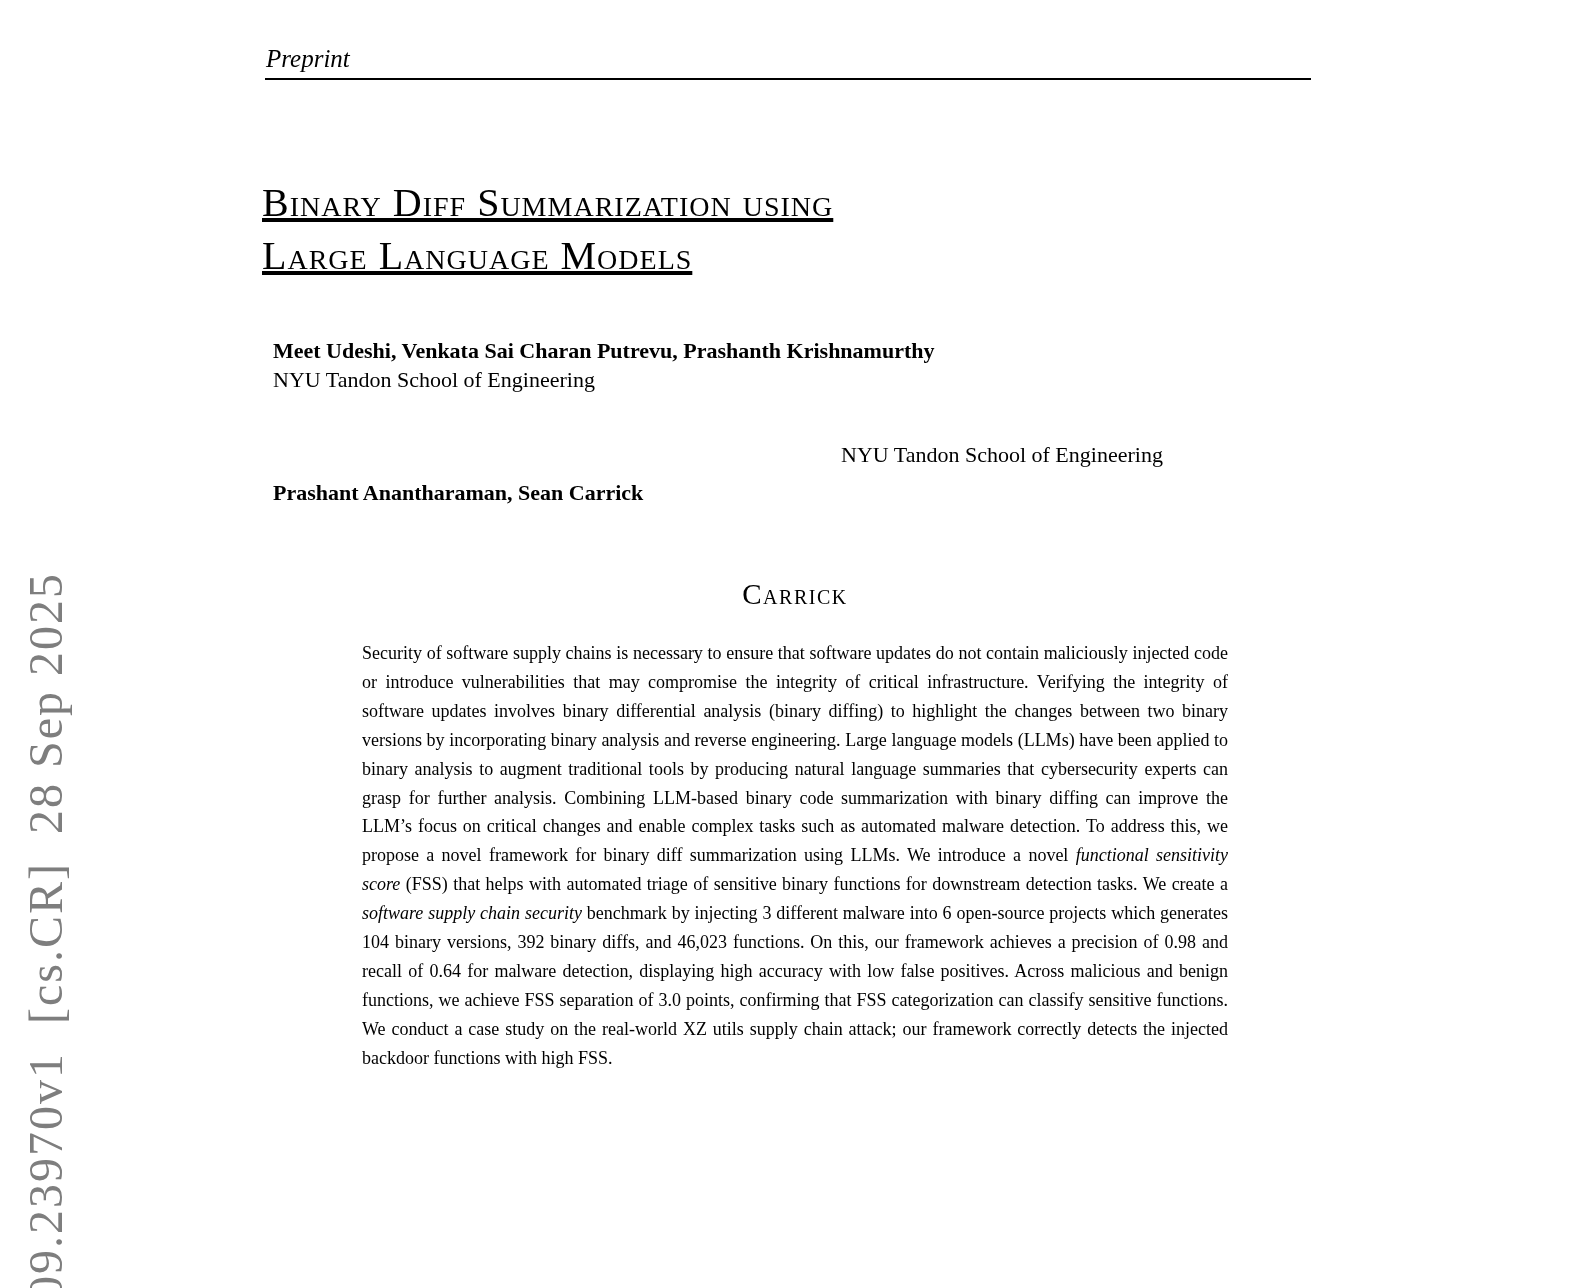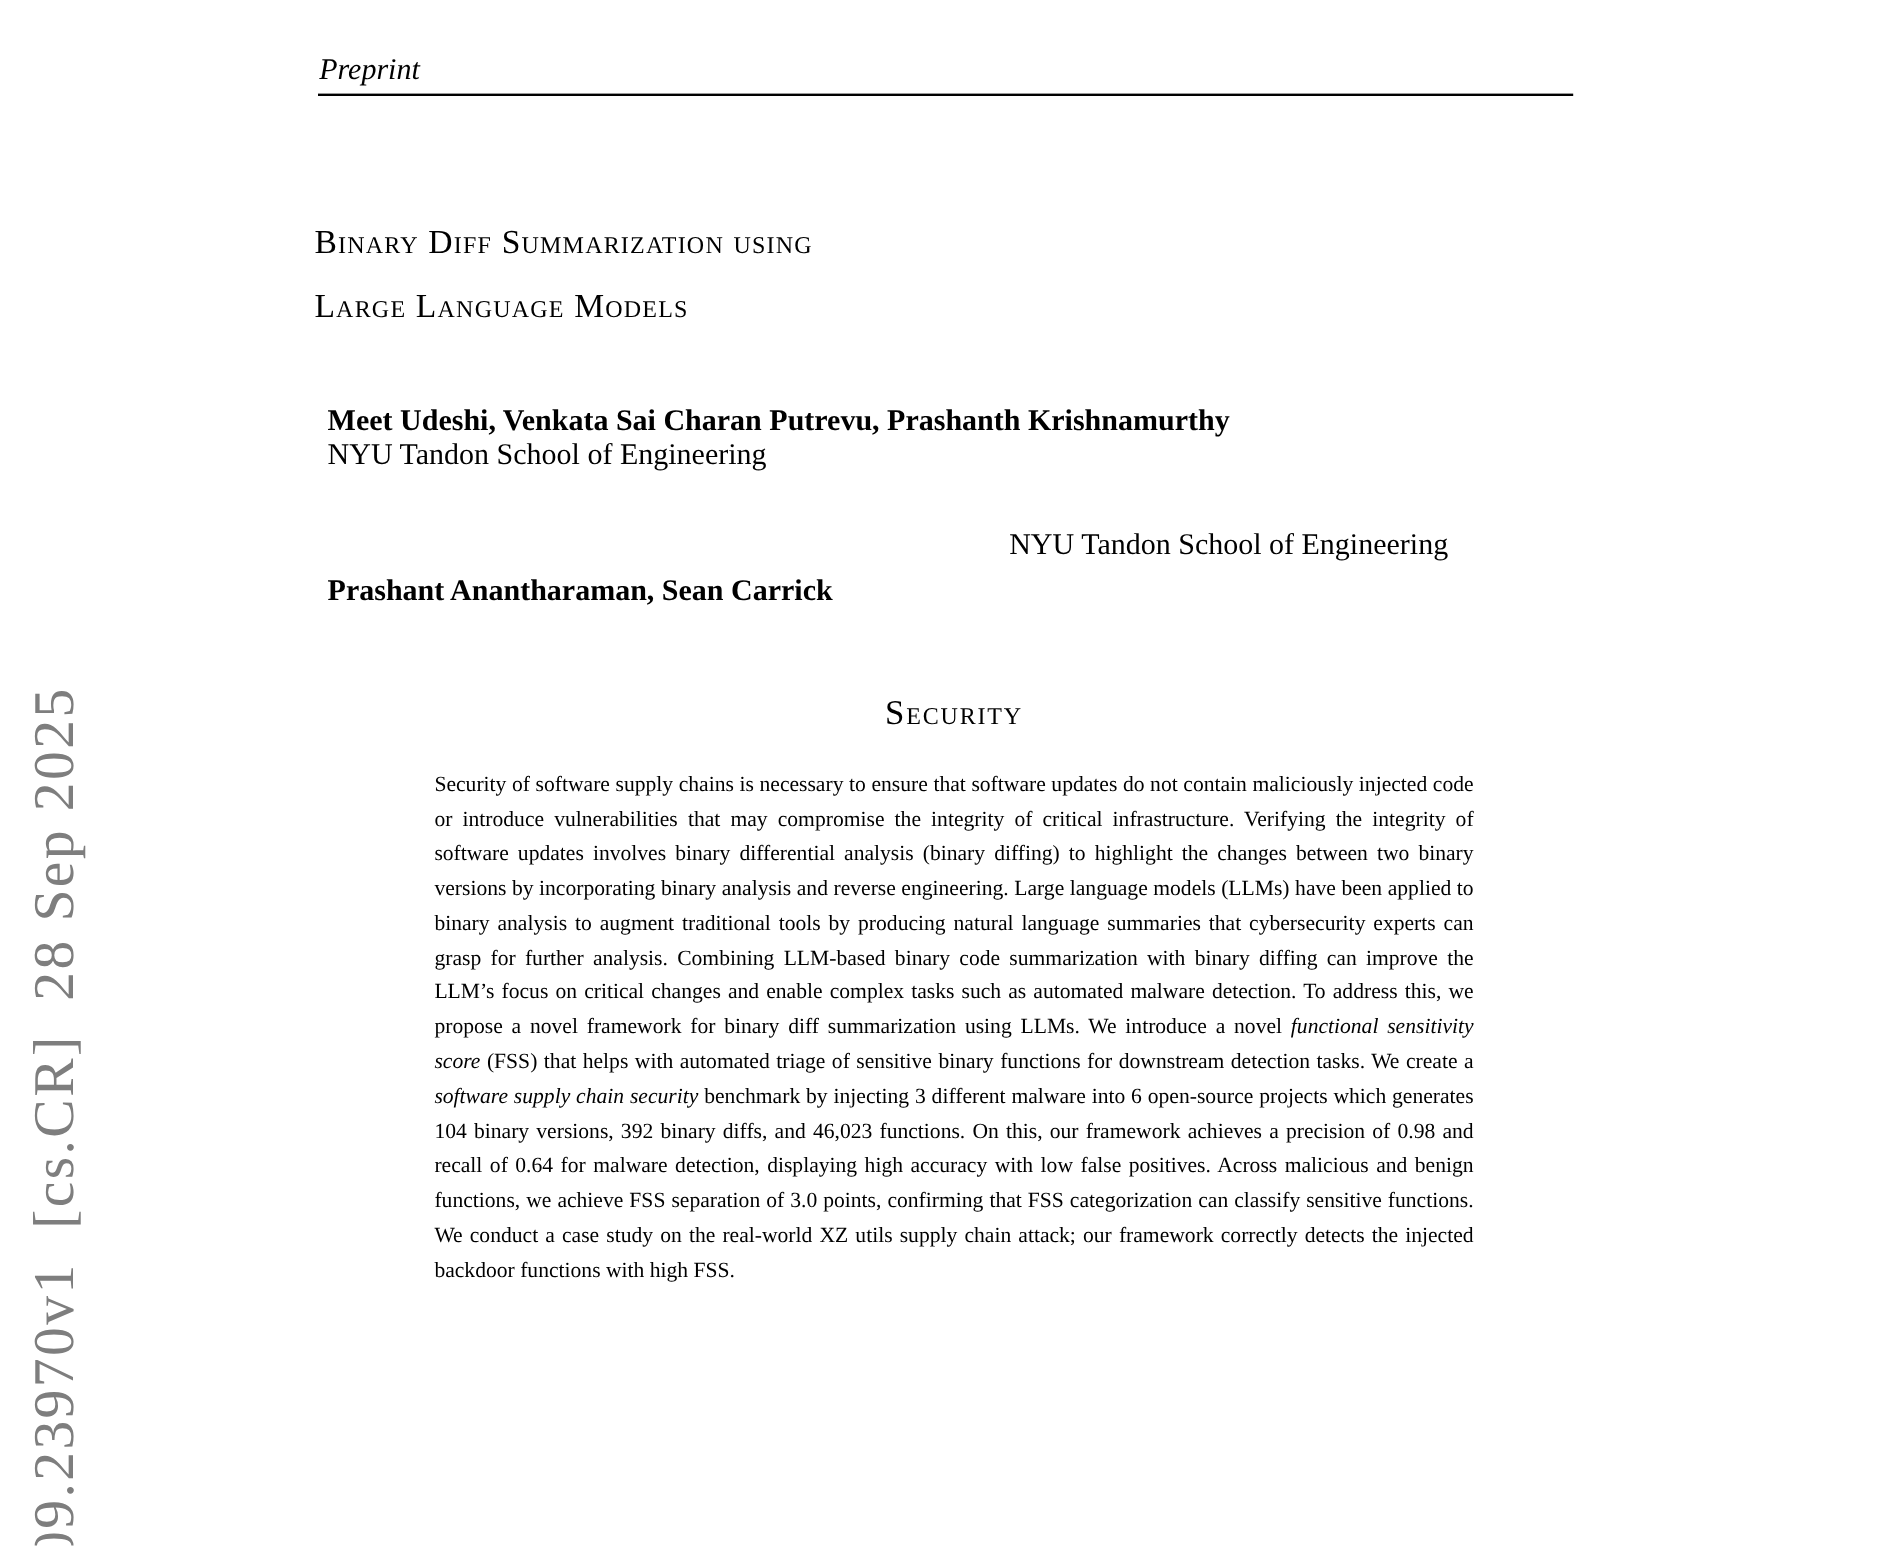--- a/index.html
+++ b/index.html
@@ -28,28 +28,29 @@
     left: 265px;
     top: 78px;
     width: 1046px;
     height: 2px;
     background: #000000;
   }
   .paper-title {
     position: absolute;
     left: 262px;
     top: 176px;
-    font-size: 28px;
+    font-size: 40px;
     line-height: 53px;
     font-variant: small-caps;
     letter-spacing: 1px;
+    text-decoration: underline;
   }
   .author-block {
     position: absolute;
-    font-size: 25px;
+    font-size: 22px;
     line-height: 29px;
   }
   .author-block .names { font-weight: bold; }
   .author-block-1 { left: 273px; top: 336px; }
   .author-block-2 { left: 273px; top: 440px; margin-top: 38px; }
   .author-block-3 { left: 841px; top: 440px; }
   .abstract-heading {
     position: absolute;
     left: 362px;
     top: 578px;
@@ -103,15 +104,15 @@
 </div>
 
 <div class="author-block author-block-2">
   <div class="names">Prashant Anantharaman, Sean Carrick</div>
 </div>
 
 <div class="author-block author-block-3">
   <div class="affiliation">NYU Tandon School of Engineering</div>
 </div>
 
-<div class="abstract-heading">Security</div>
+<div class="abstract-heading">Carrick</div>
 
 <div class="abstract-body"><span>Security of software supply chains is necessary to ensure that software updates do not contain maliciously injected code or introduce vulnerabilities that may compromise the integrity of critical infrastructure. Verifying the integrity of software updates involves binary differential analysis (binary diffing) to highlight the changes between two binary versions by incorporating binary analysis and reverse engineering. Large language models (LLMs) have been applied to binary analysis to augment traditional tools by producing natural language summaries that cybersecurity experts can grasp for further analysis. Combining LLM-based binary code summarization with binary diffing can improve the LLM’s focus on critical changes and enable complex tasks such as automated malware detection. To address this, we propose a novel framework for binary diff summarization using LLMs.  We introduce a novel </span><em>functional sensitivity score</em><span> (FSS) that helps with automated triage of sensitive binary functions for downstream detection tasks. We create a </span><em>software supply chain security</em><span> benchmark by injecting 3 different malware into 6 open-source projects which generates 104 binary versions, 392 binary diffs, and 46,023 functions.  On this, our framework achieves a precision of 0.98 and recall of 0.64 for malware detection, displaying high accuracy with low false positives.  Across malicious and benign functions, we achieve FSS separation of 3.0 points, confirming that FSS categorization can classify sensitive functions. We conduct a case study on the real-world XZ utils supply chain attack; our framework correctly detects the injected backdoor functions with high FSS.</span></div>
 
 </body></html>

